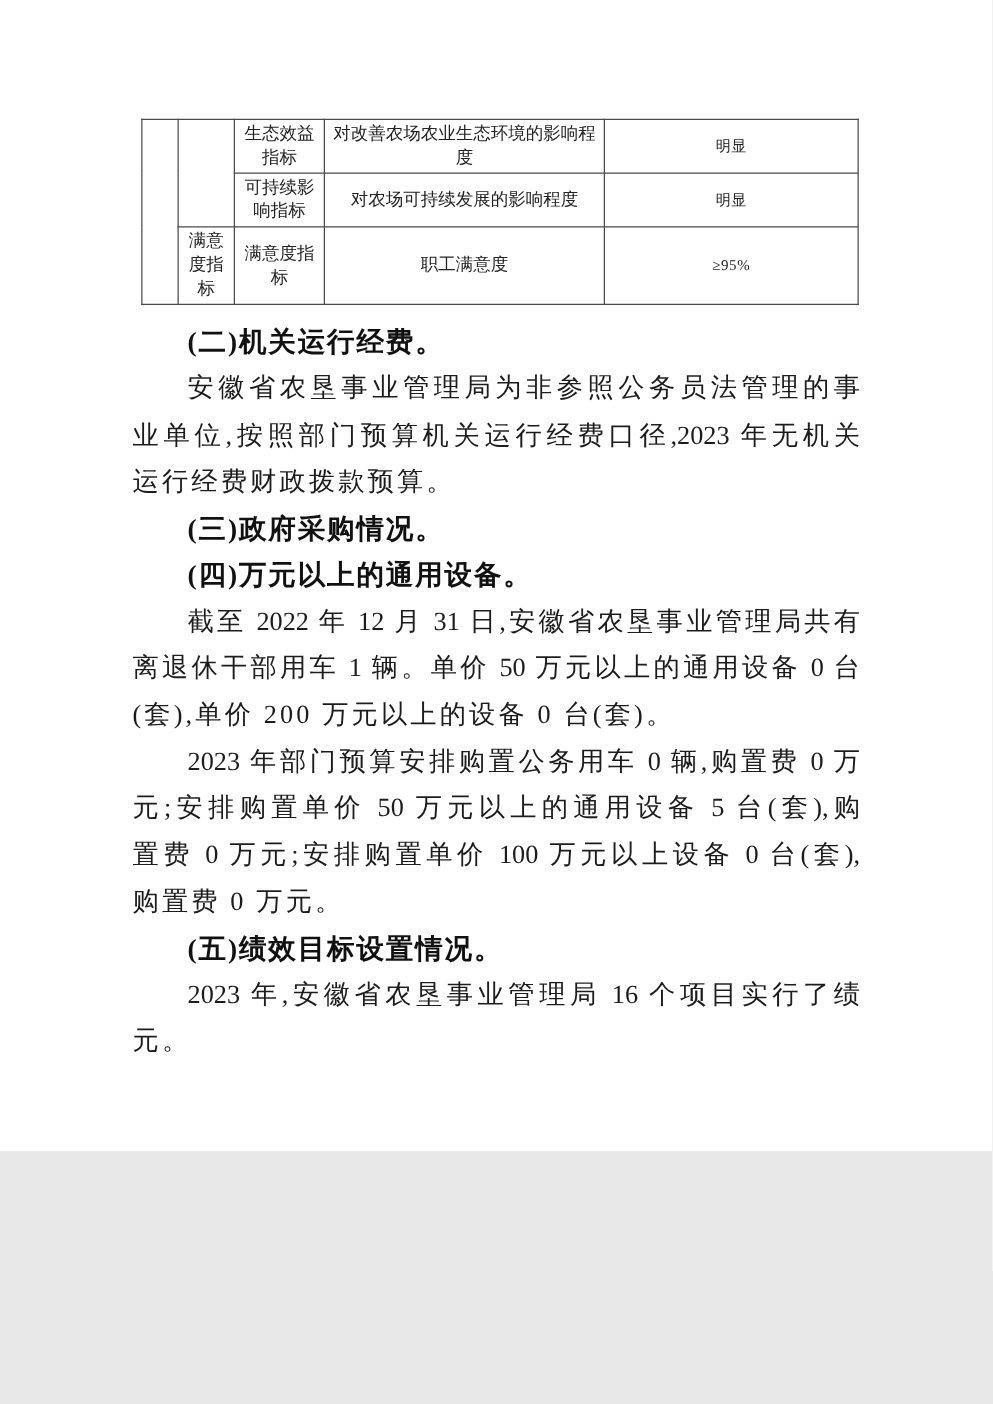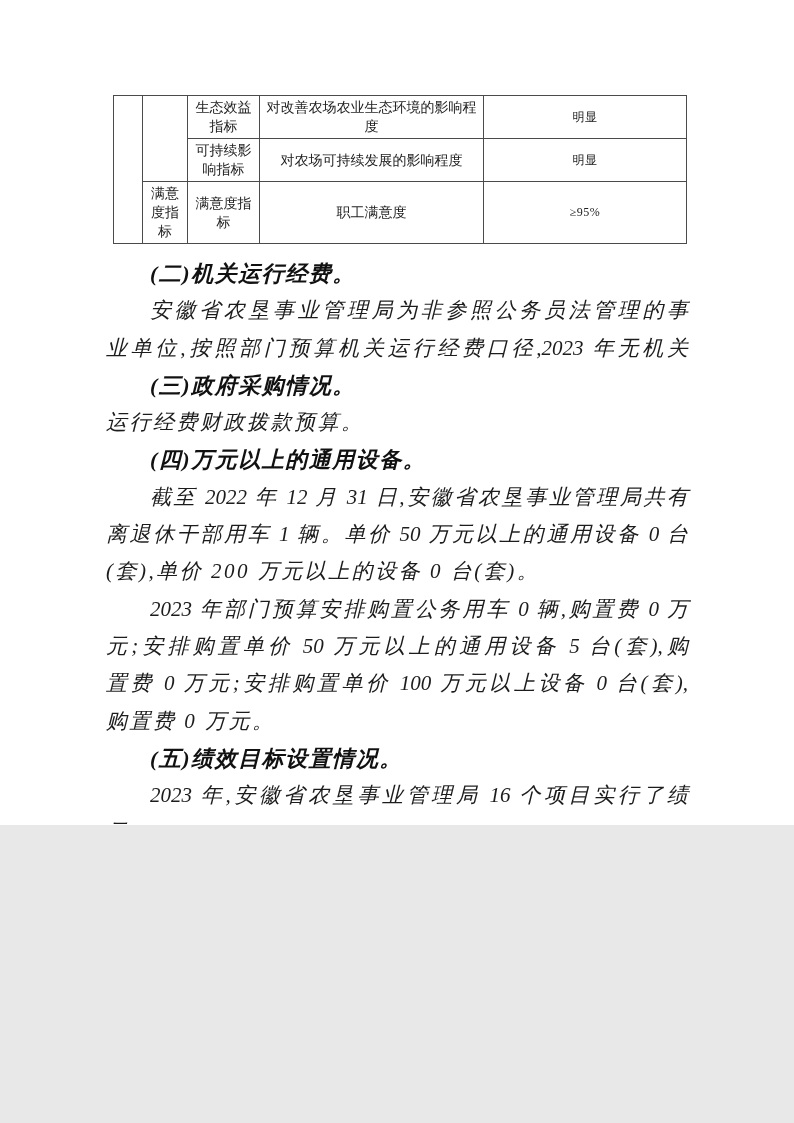--- a/index.html
+++ b/index.html
@@ -1,19 +1,19 @@
 <!DOCTYPE html>
 <html><head>
 <meta charset="utf-8">
 <style>
   html, body { margin: 0; padding: 0; background: #e8e8e8; }
   .page {
     position: relative;
     width: 794px;
-    height: 825px;
+    height: 921px;
     margin: 0 auto;
     background: #ffffff;
     font-family: "Liberation Serif", "DejaVu Serif", serif;
     color: #1c1c1c;
     overflow: hidden;
   }
   .content {
     position: absolute;
     left: 106px;
     top: 95px;
@@ -46,21 +46,20 @@
   
   .textflow {
     margin-top: 11px;
     font-size: 21px;
     line-height: 37.3px;
     text-justify: inter-character;
   }
   .line {
     text-align: justify;
     white-space: normal;
-    font-style: italic;
   }
   .line.fill { text-align-last: justify; }
   .line.last { text-align-last: left; letter-spacing: 2.5px; }
   .line.first { text-indent: 44px; }
   .heading {
     font-weight: bold;
     font-size: 22px;
     letter-spacing: 1.5px;
     padding-left: 44px;
     text-align: left;
@@ -110,23 +109,23 @@
           <td class="cell-value">≥95%</td>
         </tr>
       </tbody>
     </table>
 
     <div class="textflow">
 
       <div class="line heading">(二)机关运行经费。</div>
       <div class="line first fill">安徽省农垦事业管理局为非参照公务员法管理的事</div>
       <div class="line fill">业单位,按照部门预算机关运行经费口径,2023 年无机关</div>
+      <div class="line last">运行经费财政拨款预算。</div>
+
       <div class="line heading">(三)政府采购情况。</div>
-
-      <div class="line last">运行经费财政拨款预算。</div>
 
       <div class="line heading">(四)万元以上的通用设备。</div>
       <div class="line first fill">截至 2022 年 12 月 31 日,安徽省农垦事业管理局共有</div>
       <div class="line fill">离退休干部用车 1 辆。单价 50 万元以上的通用设备 0 台</div>
       <div class="line last">(套),单价 200 万元以上的设备 0 台(套)。</div>
       <div class="line first fill">2023 年部门预算安排购置公务用车 0 辆,购置费 0 万</div>
       <div class="line fill">元;安排购置单价 50 万元以上的通用设备 5 台(套),购</div>
       <div class="line fill">置费 0 万元;安排购置单价 100 万元以上设备 0 台(套),</div>
       <div class="line last">购置费 0 万元。</div>
 

